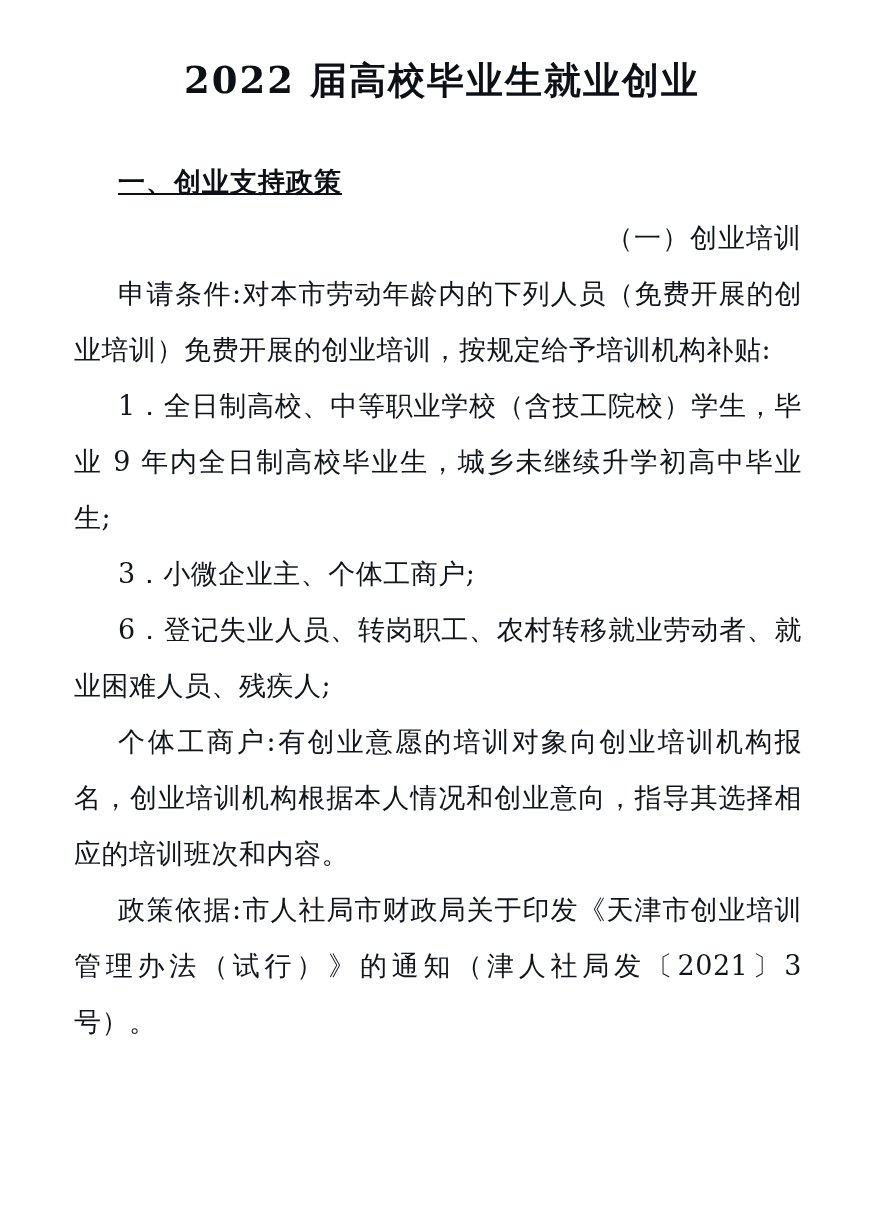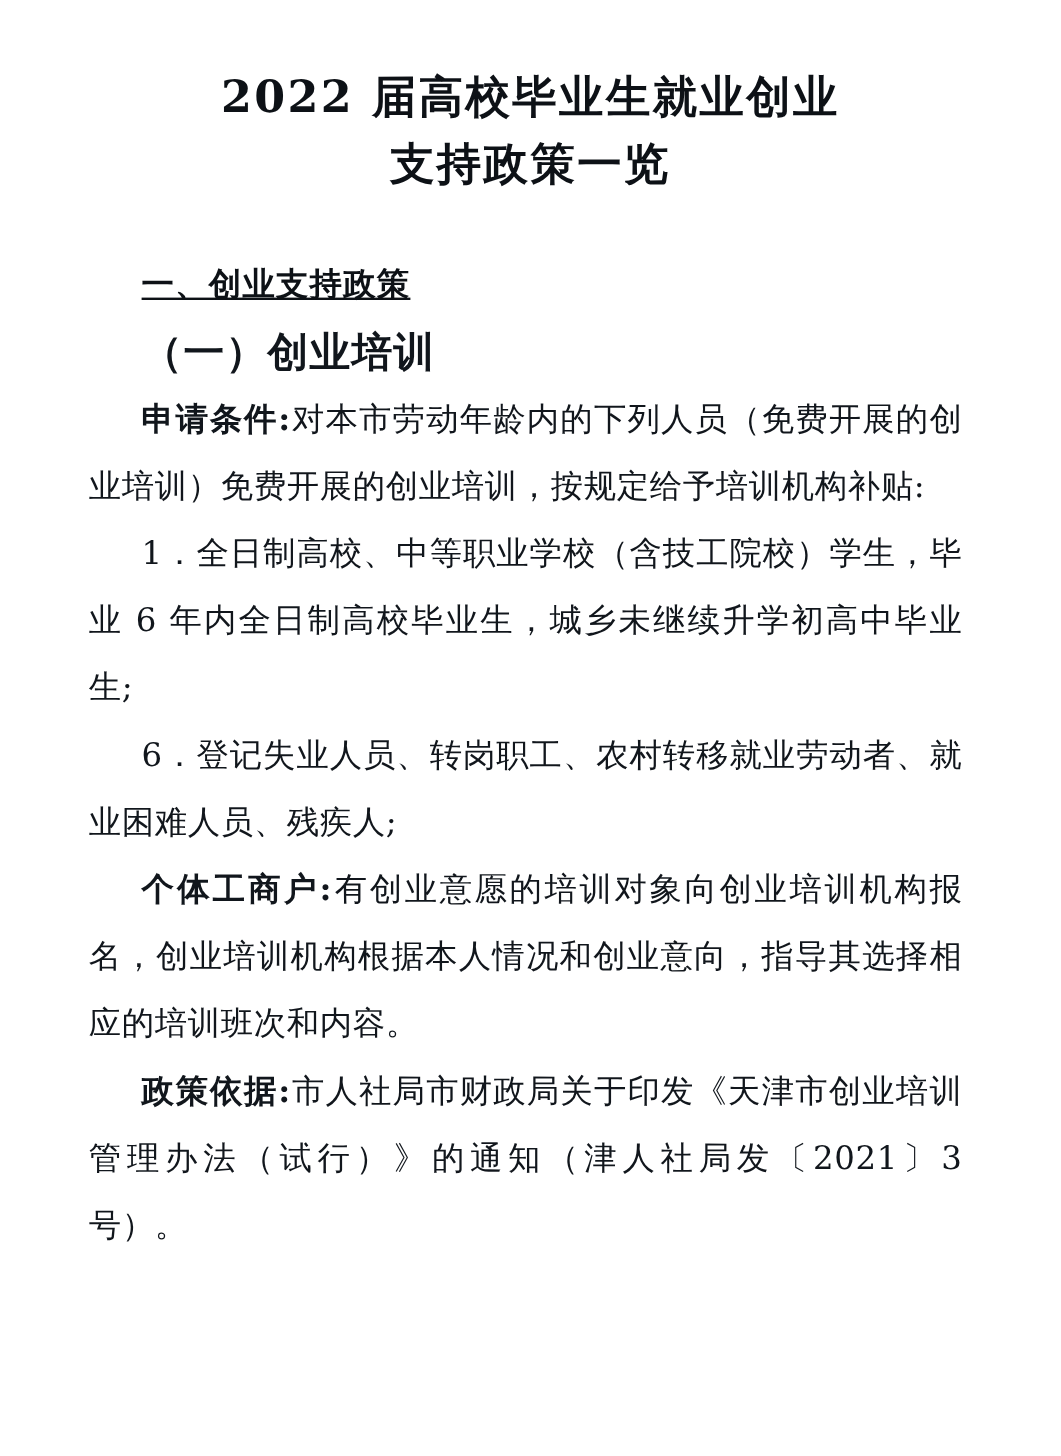--- a/index.html
+++ b/index.html
@@ -41,65 +41,66 @@
   .h2 {
     font-size: 27px;
     line-height: 56px;
     font-weight: 700;
     letter-spacing: 1px;
     text-indent: 44px;
     color: #0d1116;
     text-decoration: underline;
   }
   .h3 {
-    font-size: 34px;
+    font-size: 27px;
     line-height: 56px;
-    font-weight: 700;
+    font-weight: 400;
     letter-spacing: 1px;
     text-indent: 44px;
     color: #11161c;
+    text-align: right;
   }
   p.para {
     font-size: 27px;
     line-height: 56px;
     margin: 0;
     text-align: justify;
     text-justify: inter-ideograph;
     text-indent: 44px;
     letter-spacing: 0.5px;
     color: #11161c;
   }
   .lead {
-    font-weight: 700;
+    font-weight: 400;
     letter-spacing: 1px;
   }
   .numlist p {
     text-indent: 44px;
   }
 </style>
 </head>
 <body>
 
 <div class="page">
 
   <div class="title-block">
     <div class="title-line">2022 届高校毕业生就业创业</div>
-    <div class="title-line">支持政策一览</div>
   </div>
 
   <div class="body-block">
 
     <div class="h2">一、创业支持政策</div>
 
     <div class="h3">（一）创业培训</div>
 
     <p class="para"><span class="lead">申请条件:</span><span>对本市劳动年龄内的下列人员（免费开展的创业培训）免费开展的创业培训，按规定给予培训机构补贴:</span></p>
 
     <div class="numlist">
-      <p class="para">1．全日制高校、中等职业学校（含技工院校）学生，毕业 6 年内全日制高校毕业生，城乡未继续升学初高中毕业生;</p>
+      <p class="para">1．全日制高校、中等职业学校（含技工院校）学生，毕业 9 年内全日制高校毕业生，城乡未继续升学初高中毕业生;</p>
+      <p class="para">3．小微企业主、个体工商户;</p>
       <p class="para">6．登记失业人员、转岗职工、农村转移就业劳动者、就业困难人员、残疾人;</p>
     </div>
 
     <p class="para"><span class="lead">个体工商户:</span><span>有创业意愿的培训对象向创业培训机构报名，创业培训机构根据本人情况和创业意向，指导其选择相应的培训班次和内容。</span></p>
 
     <p class="para"><span class="lead">政策依据:</span><span>市人社局市财政局关于印发《天津市创业培训管理办法（试行）》的通知（津人社局发〔2021〕3 号）。</span></p>
 
   </div>
 </div>
 

